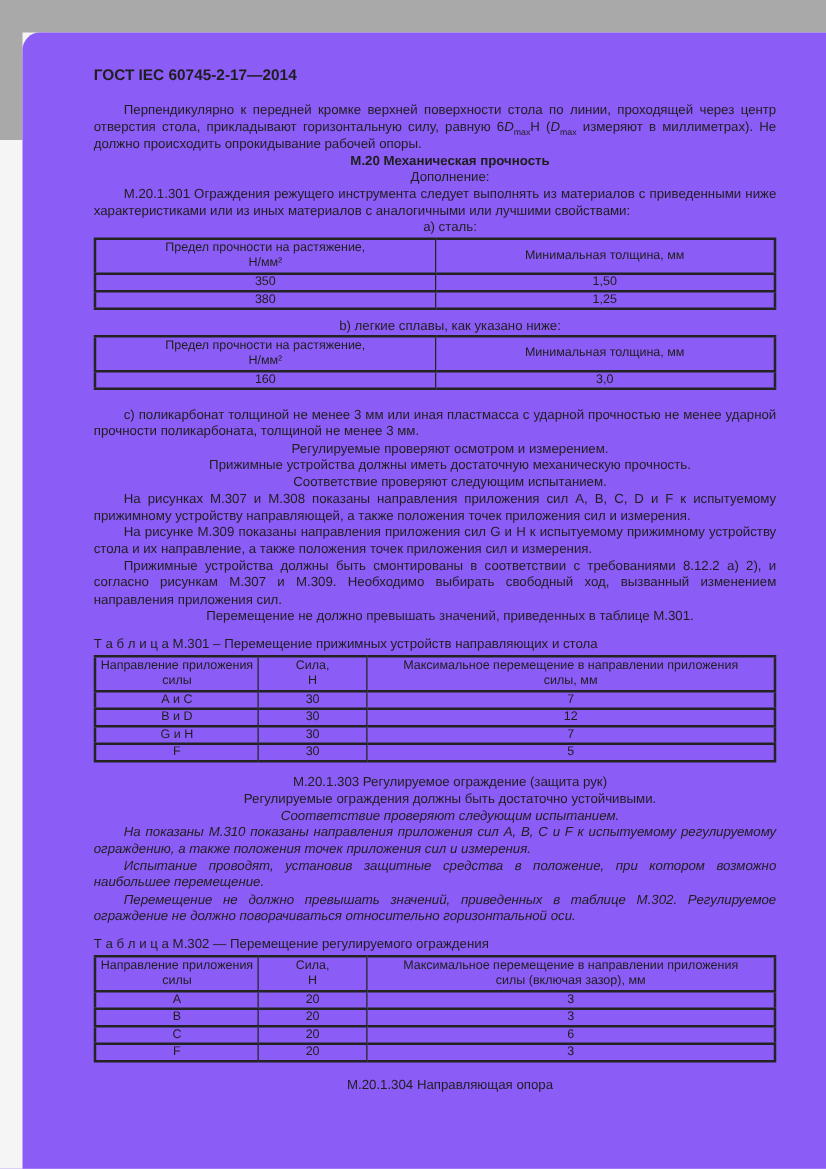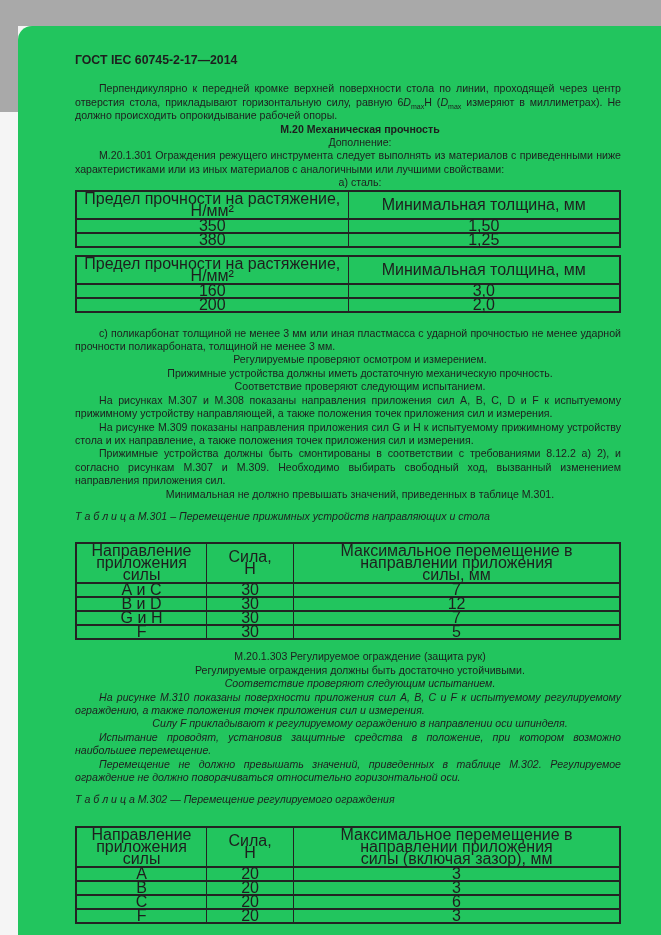--- a/index.html
+++ b/index.html
@@ -7,37 +7,37 @@
     width:661px;height:935px;position:relative;overflow:hidden;
     background:#f5f5f5;
     font-family:"Liberation Sans","DejaVu Sans",sans-serif;
     color:#1e1e1e;
     -webkit-font-smoothing:antialiased;
   }
   .gray-top{position:absolute;top:0;left:0;width:661px;height:26px;background:#a9a9a9;}
   .gray-left{position:absolute;top:0;left:0;width:18px;height:112px;background:#a9a9a9;}
   .page{
     position:absolute;top:26px;left:18px;right:0;bottom:0;
-    background:#22c55e;border-top-left-radius:14px;
+    background:#8b5cf6;border-top-left-radius:14px;
   }
   .content{
     position:absolute;top:28px;left:57px;width:546px;
     font-size:10.6px;line-height:13.4px;
   }
   .std-ref{font-weight:bold;font-size:12.3px;margin:0 0 15px 0;text-indent:0;}
   p{margin:0;text-indent:24px;text-align:justify;}
   p.nj{text-align:center;}
   .bold{font-weight:bold;}
   .it{font-style:italic;}
   .var{font-style:italic;}
   sub{font-size:7px;line-height:0;}
-  .caption{margin:9px 0 19px 0;text-indent:0;text-align:left;font-style:italic;}
+  .caption{margin:9px 0 1px 0;text-indent:0;text-align:left;}
   table{
     border-collapse:collapse;width:546px;
-    font-size:16px;line-height:12px;
+    font-size:10px;line-height:12px;
     border:2px solid #232323;
     table-layout:fixed;
   }
   th,td{
     border-left:1px solid #232323;border-right:1px solid #232323;
     border-top:2px solid #232323;border-bottom:2px solid #232323;
     font-weight:normal;text-align:center;vertical-align:middle;
     padding:1px 2px;
   }
   td{height:11px;padding:0 16px;}
@@ -88,57 +88,54 @@
         <td>350</td>
         <td>1,50</td>
       </tr>
       <tr>
         <td>380</td>
         <td>1,25</td>
       </tr>
     </tbody>
       </table>
 
+    <p class="nj">b) легкие сплавы, как указано ниже:</p>
 
     <table class="tbl-small">
       <colgroup>
           <col class="c1">
           <col class="c2">
         </colgroup>
       <tbody>
           <tr>
         <th>
           <div>Предел прочности на растяжение,</div>
           <div>Н/мм²</div>
         </th>
         <th>
           <div>Минимальная толщина, мм</div>
         </th>
       </tr>
       <tr>
         <td>160</td>
         <td>3,0</td>
-      </tr>
-      <tr>
-        <td>200</td>
-        <td>2,0</td>
       </tr>
     </tbody>
       </table>
 
     <div class="gap7"></div>
 
     <p>с) поликарбонат толщиной не менее 3 мм или иная пластмасса с ударной прочностью не менее ударной прочности поликарбоната, толщиной не менее 3 мм.</p>
     <p class="nj">Регулируемые проверяют осмотром и измерением.</p>
     <p class="nj">Прижимные устройства должны иметь достаточную механическую прочность.</p>
     <p class="nj">Соответствие проверяют следующим испытанием.</p>
     <p>На рисунках М.307 и М.308 показаны направления приложения сил А, В, С, D и F к испытуемому прижимному устройству направляющей, а также положения точек приложения сил и измерения.</p>
     <p>На рисунке М.309 показаны направления приложения сил G и Н к испытуемому прижимному устройству стола и их направление, а также положения точек приложения сил и измерения.</p>
     <p>Прижимные устройства должны быть смонтированы в соответствии с требованиями 8.12.2 а) 2), и согласно рисункам М.307 и М.309. Необходимо выбирать свободный ход, вызванный изменением направления приложения сил.</p>
-    <p class="nj">Минимальная не должно превышать значений, приведенных в таблице М.301.</p>
+    <p class="nj">Перемещение не должно превышать значений, приведенных в таблице М.301.</p>
 
     <p class="caption">Т а б л и ц а  М.301 – Перемещение прижимных устройств направляющих и стола</p>
 
     <table class="tbl-m">
       <colgroup>
           <col class="c1">
           <col class="c2">
           <col class="c3">
         </colgroup>
       <tbody>
@@ -177,22 +174,21 @@
         <td>5</td>
       </tr>
     </tbody>
       </table>
 
     <div class="gap10"></div>
 
     <p class="nj">М.20.1.303 Регулируемое ограждение (защита рук)</p>
     <p class="nj">Регулируемые ограждения должны быть достаточно устойчивыми.</p>
     <p class="it nj">Соответствие проверяют следующим испытанием.</p>
-    <p class="it">На рисунке М.310 показаны поверхности приложения сил А, В, С и F к испытуемому регулируемому ограждению, а также положения точек приложения сил и измерения.</p>
-    <p class="it nj">Силу F прикладывают к регулируемому ограждению в направлении оси шпинделя.</p>
+    <p class="it">На показаны М.310 показаны направления приложения сил А, В, С и F к испытуемому регулируемому ограждению, а также положения точек приложения сил и измерения.</p>
     <p class="it">Испытание проводят, установив защитные средства в положение, при котором возможно наибольшее перемещение.</p>
     <p class="it">Перемещение не должно превышать значений, приведенных в таблице М.302. Регулируемое ограждение не должно поворачиваться относительно горизонтальной оси.</p>
 
     <p class="caption">Т а б л и ц а  М.302 — Перемещение регулируемого ограждения</p>
 
     <table class="tbl-m">
       <colgroup>
           <col class="c1">
           <col class="c2">
           <col class="c3">

